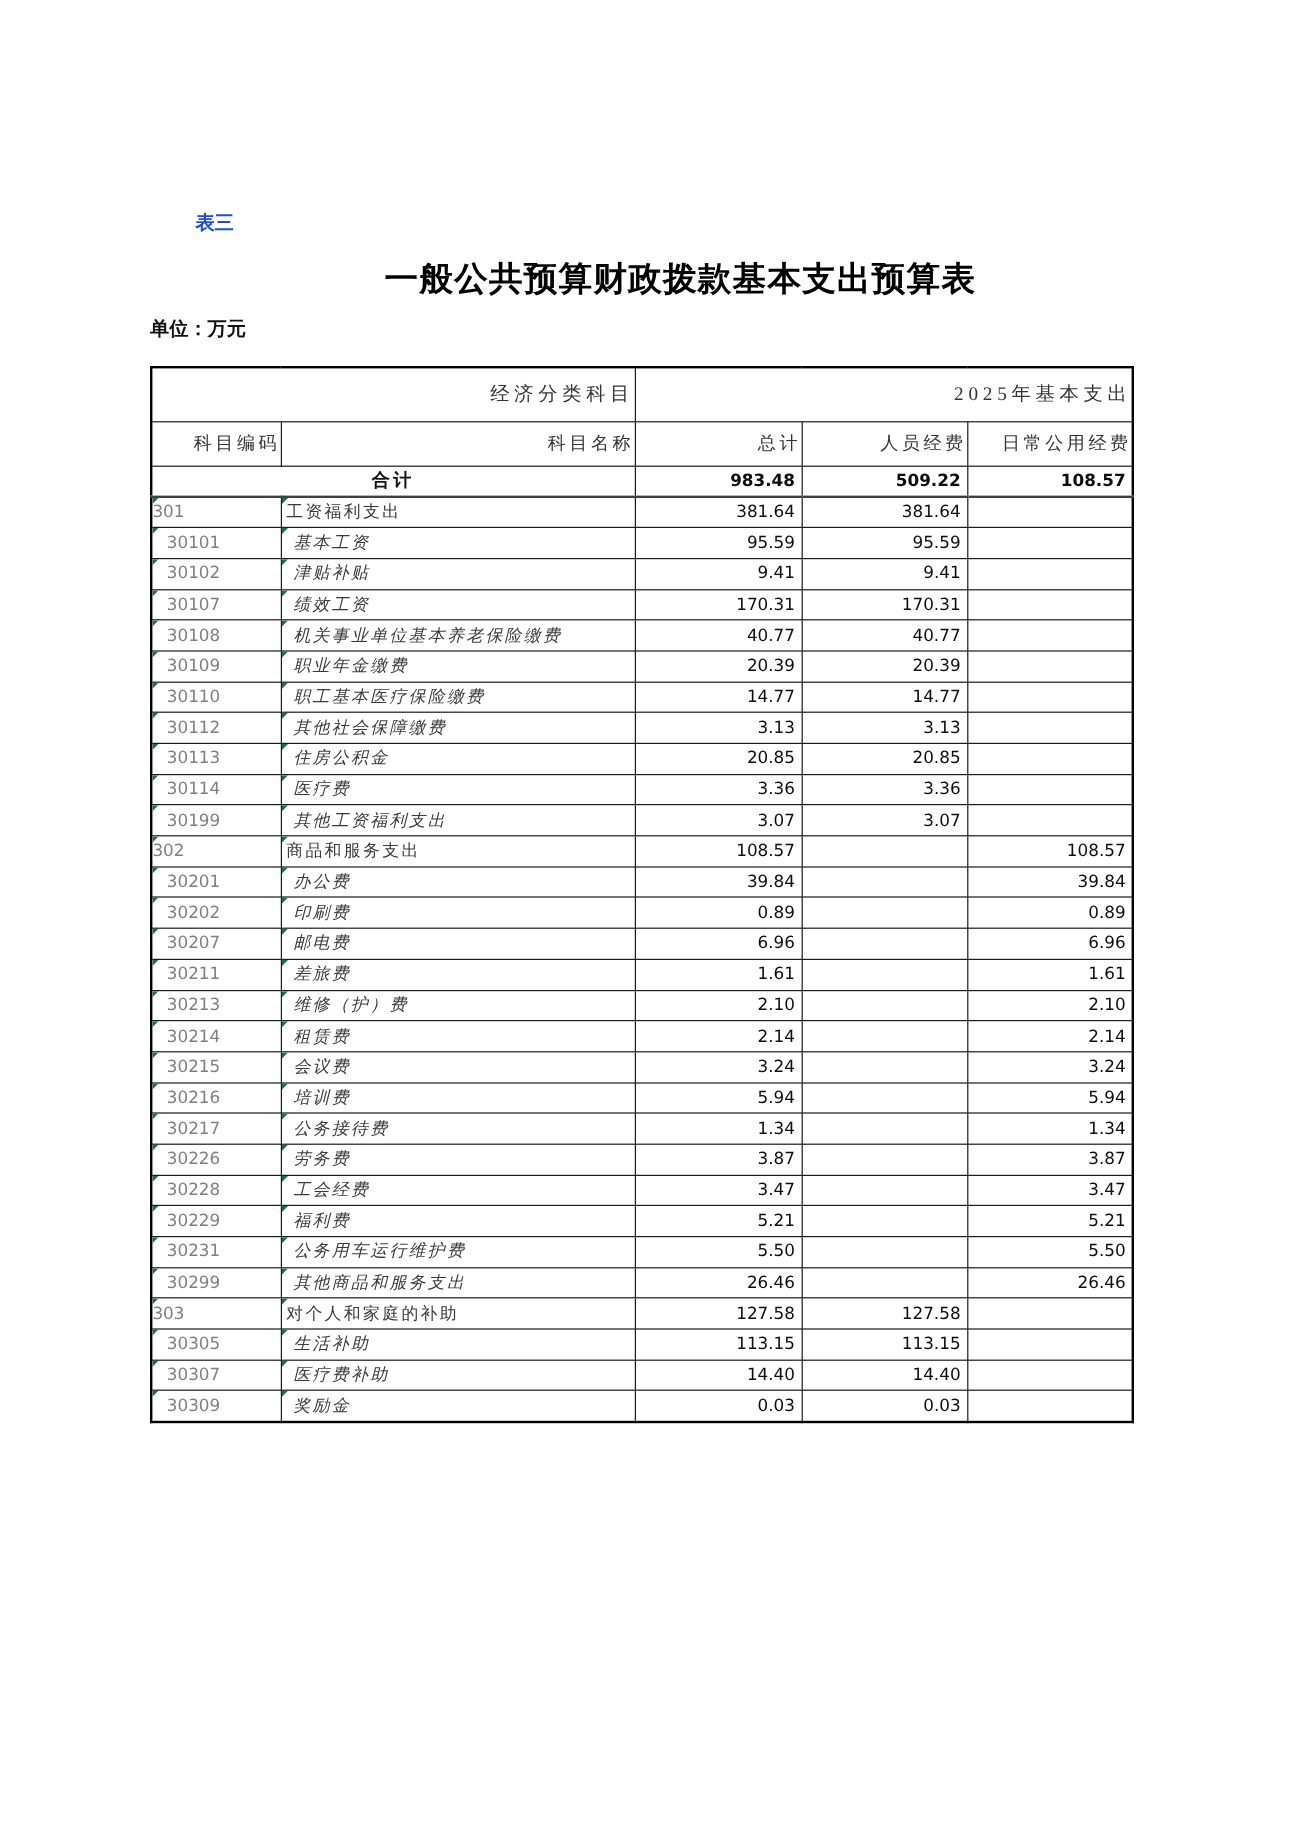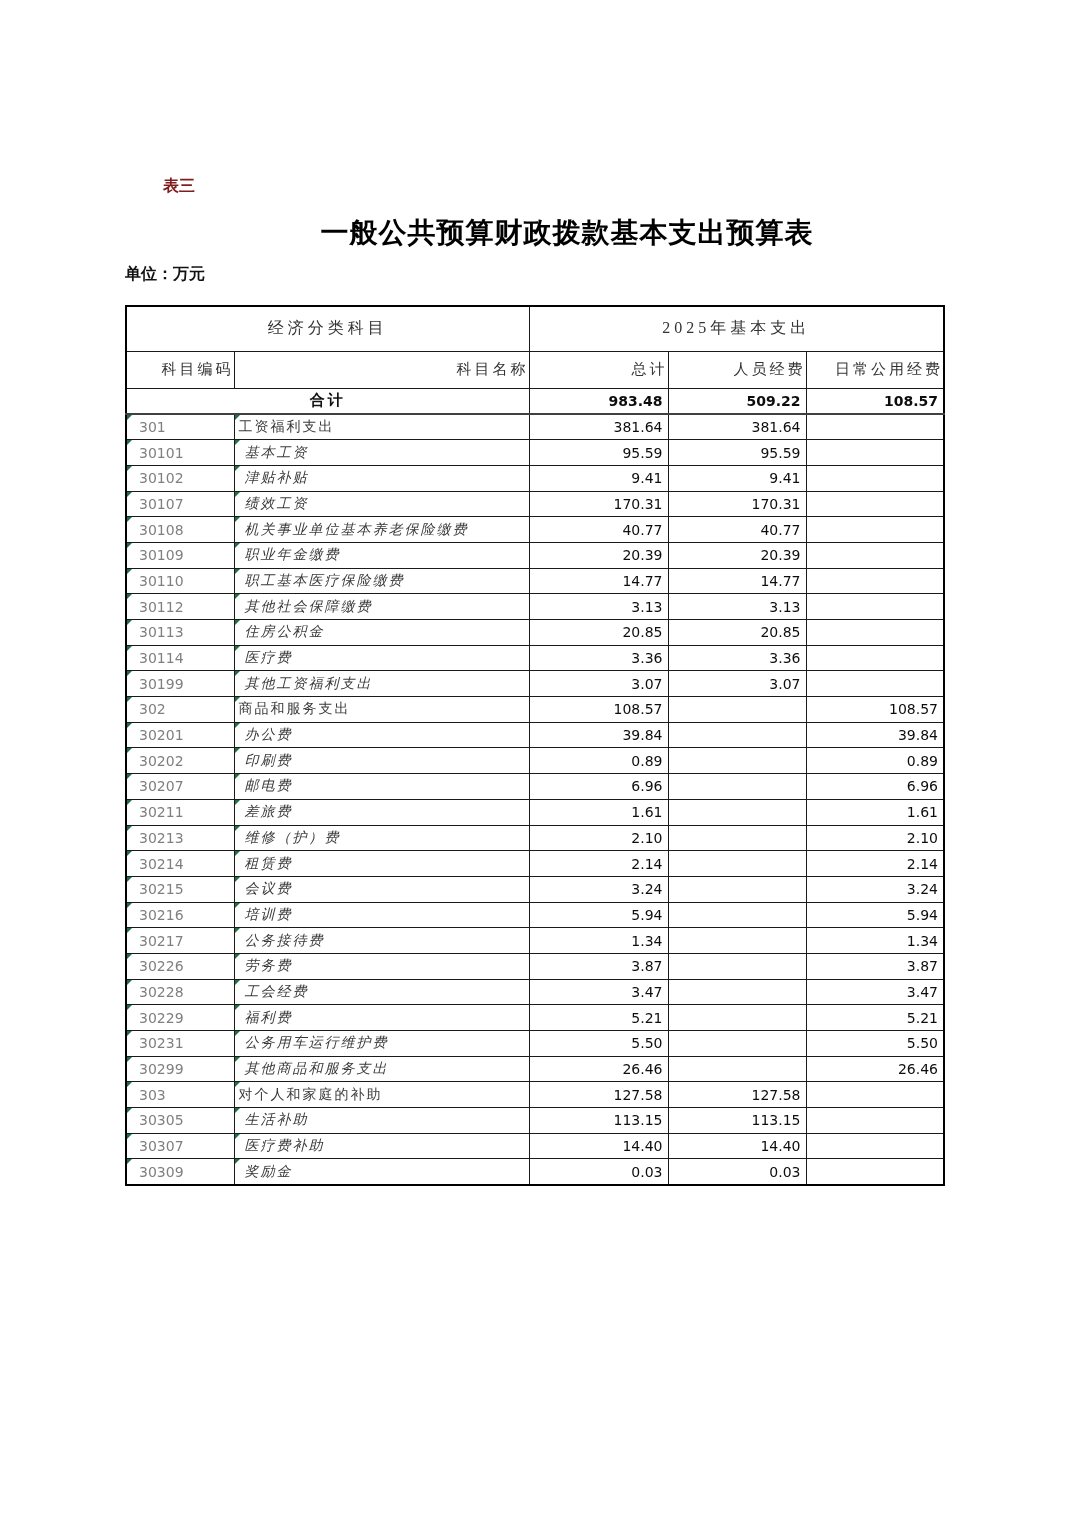--- a/index.html
+++ b/index.html
@@ -12,21 +12,21 @@
   html,body{background:#ffffff;}
   body{
     position:relative;
     width:1074px;height:1520px;
     font-family:"Liberation Serif","DejaVu Serif",serif;
     color:var(--text-dark);
     overflow:hidden;
   }
   .doc-label{
     position:absolute;left:163px;top:176px;
-    font-size:16px;font-weight:700;color:#7f1d1d;
+    font-size:16px;font-weight:700;color:#1d4ed8;
   }
   .doc-title{
     position:absolute;left:125px;top:214px;width:820px;
     padding-left:64px;
     text-align:center;
     font-size:28px;font-weight:700;color:#000000;
     letter-spacing:1px;
   }
   .unit-note{
     position:absolute;left:125px;top:264px;width:820px;
@@ -48,42 +48,42 @@
   td,th{
     border:1px solid var(--border-dark);
     vertical-align:middle;
     font-weight:normal;
     overflow:hidden;white-space:nowrap;
   }
   tr.hdr1 th{
     height:45px;
     font-size:16px;color:#333;
     letter-spacing:4px;
-    text-align:center;
+    text-align:right;
   }
   tr.hdr2 th{
     height:37px;
     font-size:15px;color:#333;
     letter-spacing:3px;
     text-align:right;
   }
   tr.total-row td{
     height:26px;
     border-bottom:2px solid #404040;
   }
   tr.total-row td.lbl{
     text-align:center;font-weight:700;font-size:15px;letter-spacing:3px;color:#111;
   }
   tr.total-row td.val{font-weight:700;}
   tr.data-row td{height:25.7px;}
   td.code{
     position:relative;
     font-family:"DejaVu Sans","Liberation Sans",sans-serif;
     font-size:14px;color:var(--code-gray);
-    padding-left:12px;
+    padding-left:0;
   }
   td.code.l2{padding-left:12px;}
   td.nm{
     position:relative;
     font-size:14px;color:#3a3a3a;
     letter-spacing:2px;
     padding-left:4px;
   }
   td.nm.l2{padding-left:10px;font-style:italic;}
   td.val{

